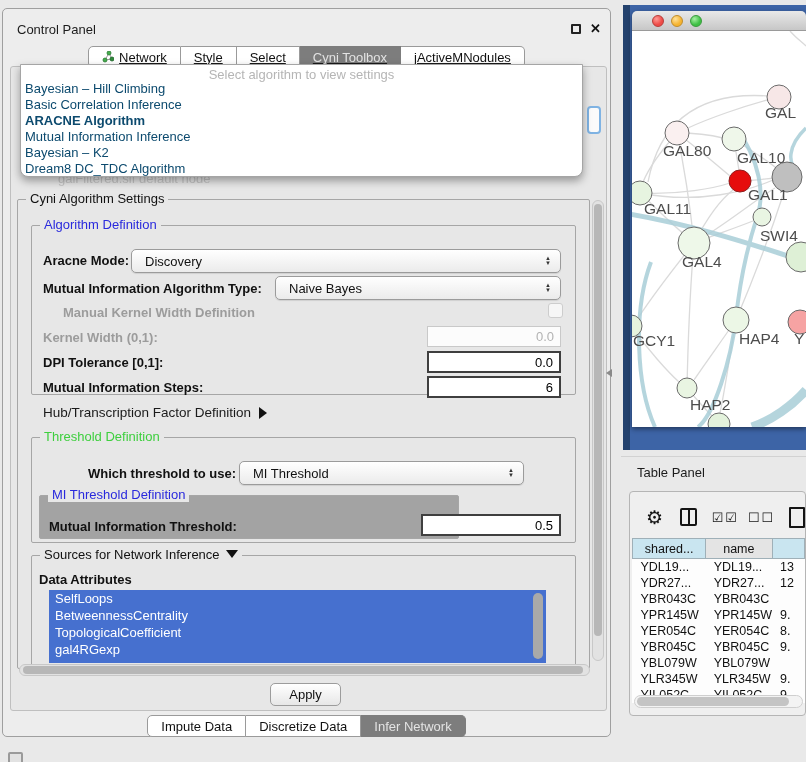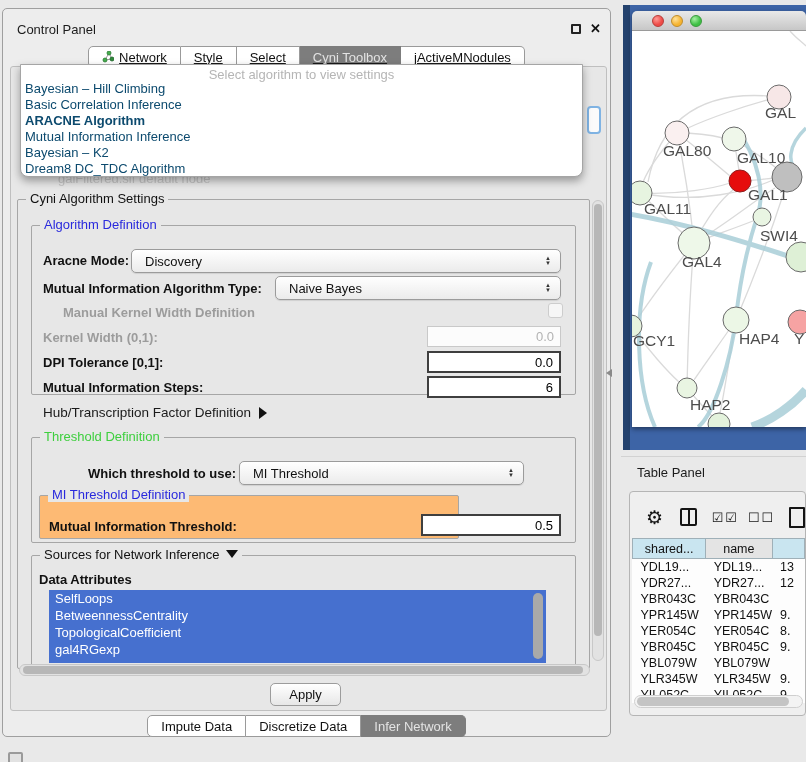--- a/index.html
+++ b/index.html
@@ -215,21 +215,21 @@
       <span class="legend green">Threshold Definition</span>
     </div>
     <div class="lbl" style="left:85px; top:457px;">Which threshold to use:</div>
     <div class="combo" style="left:236px; top:452px; width:285px; height:24px;">
       <span>MI Threshold</span>
       <span class="combo-arrows">
           <span>▲</span>
           <span>▼</span>
         </span>
     </div>
-    <div class="group" style="left:36px; top:486px; width:420px; height:44px; background:#fdba74;">
+    <div class="group" style="left:36px; top:486px; width:420px; height:44px; background:#a3a3a3;">
       <span class="legend blue">MI Threshold Definition</span>
     </div>
     <div class="lbl" style="left:46px; top:510px;">Mutual Information Threshold:</div>
     <div class="field" style="left:418px; top:505px; width:140px; height:22px;">0.5</div>
 
     <div class="group" style="left:28px; top:546px; width:545px; height:112px;">
       <span class="legend"><span>Sources for Network Inference</span><span class="tri-down"></span></span>
     </div>
     <div class="lbl" style="left:36px; top:563px;">Data Attributes</div>
     <div class="listbox" style="left:46px; top:581px; width:497px; height:73px;">

